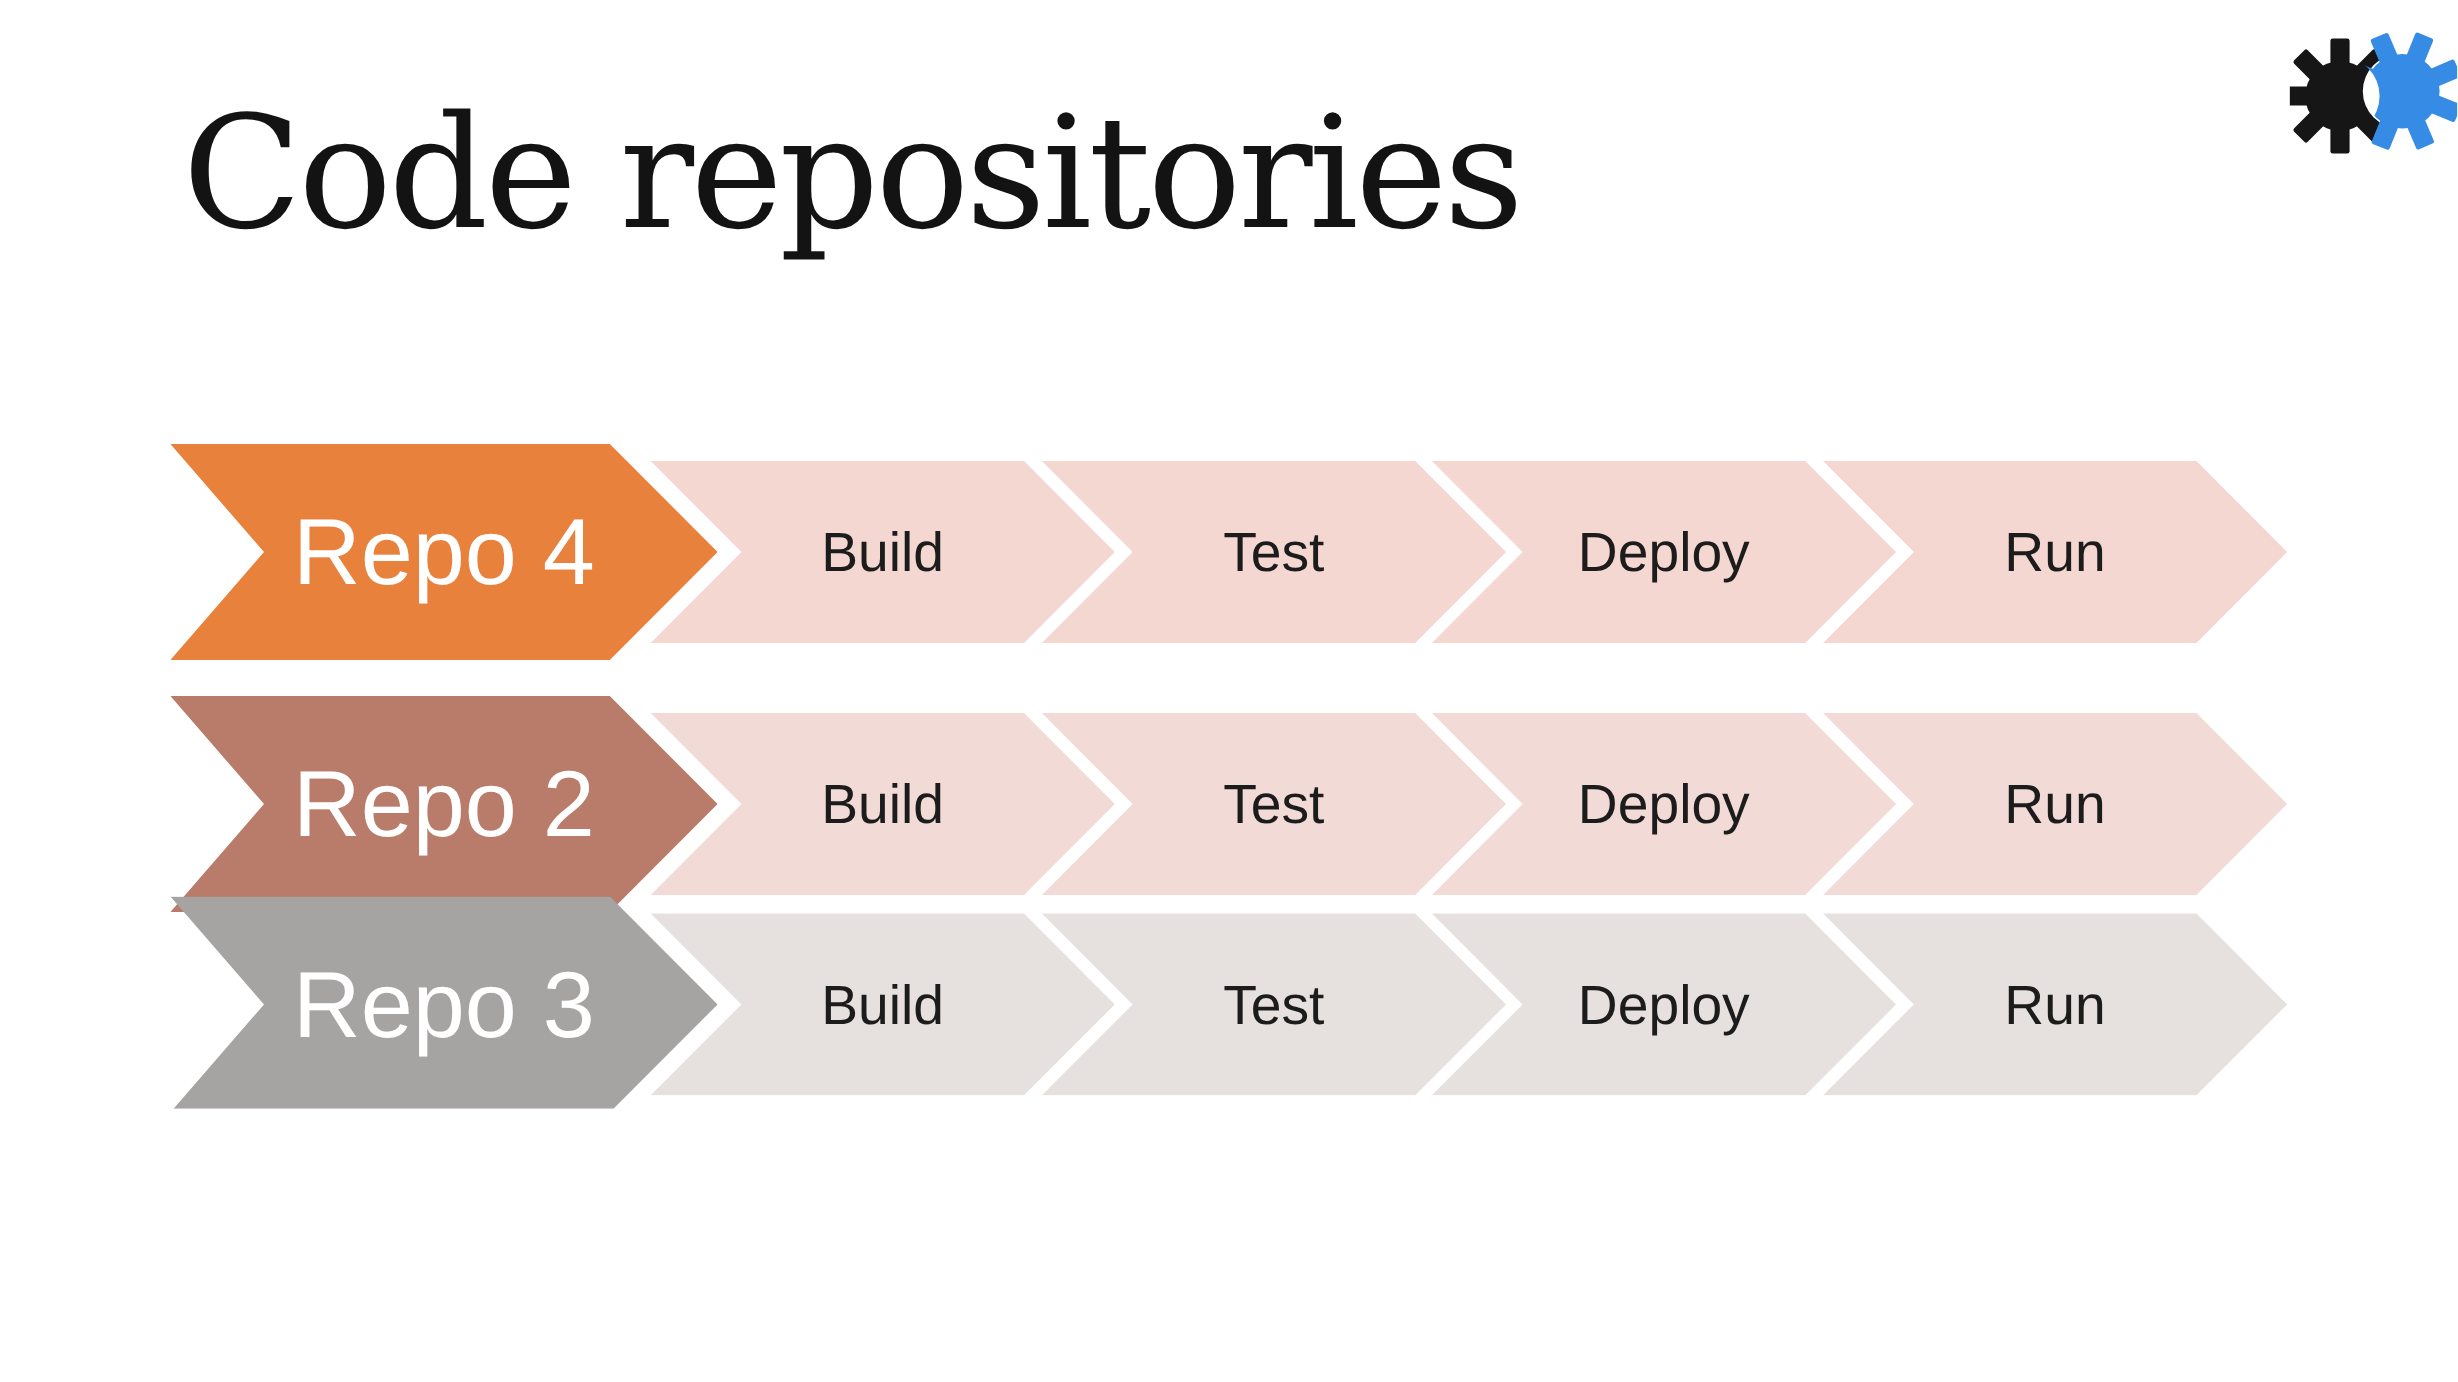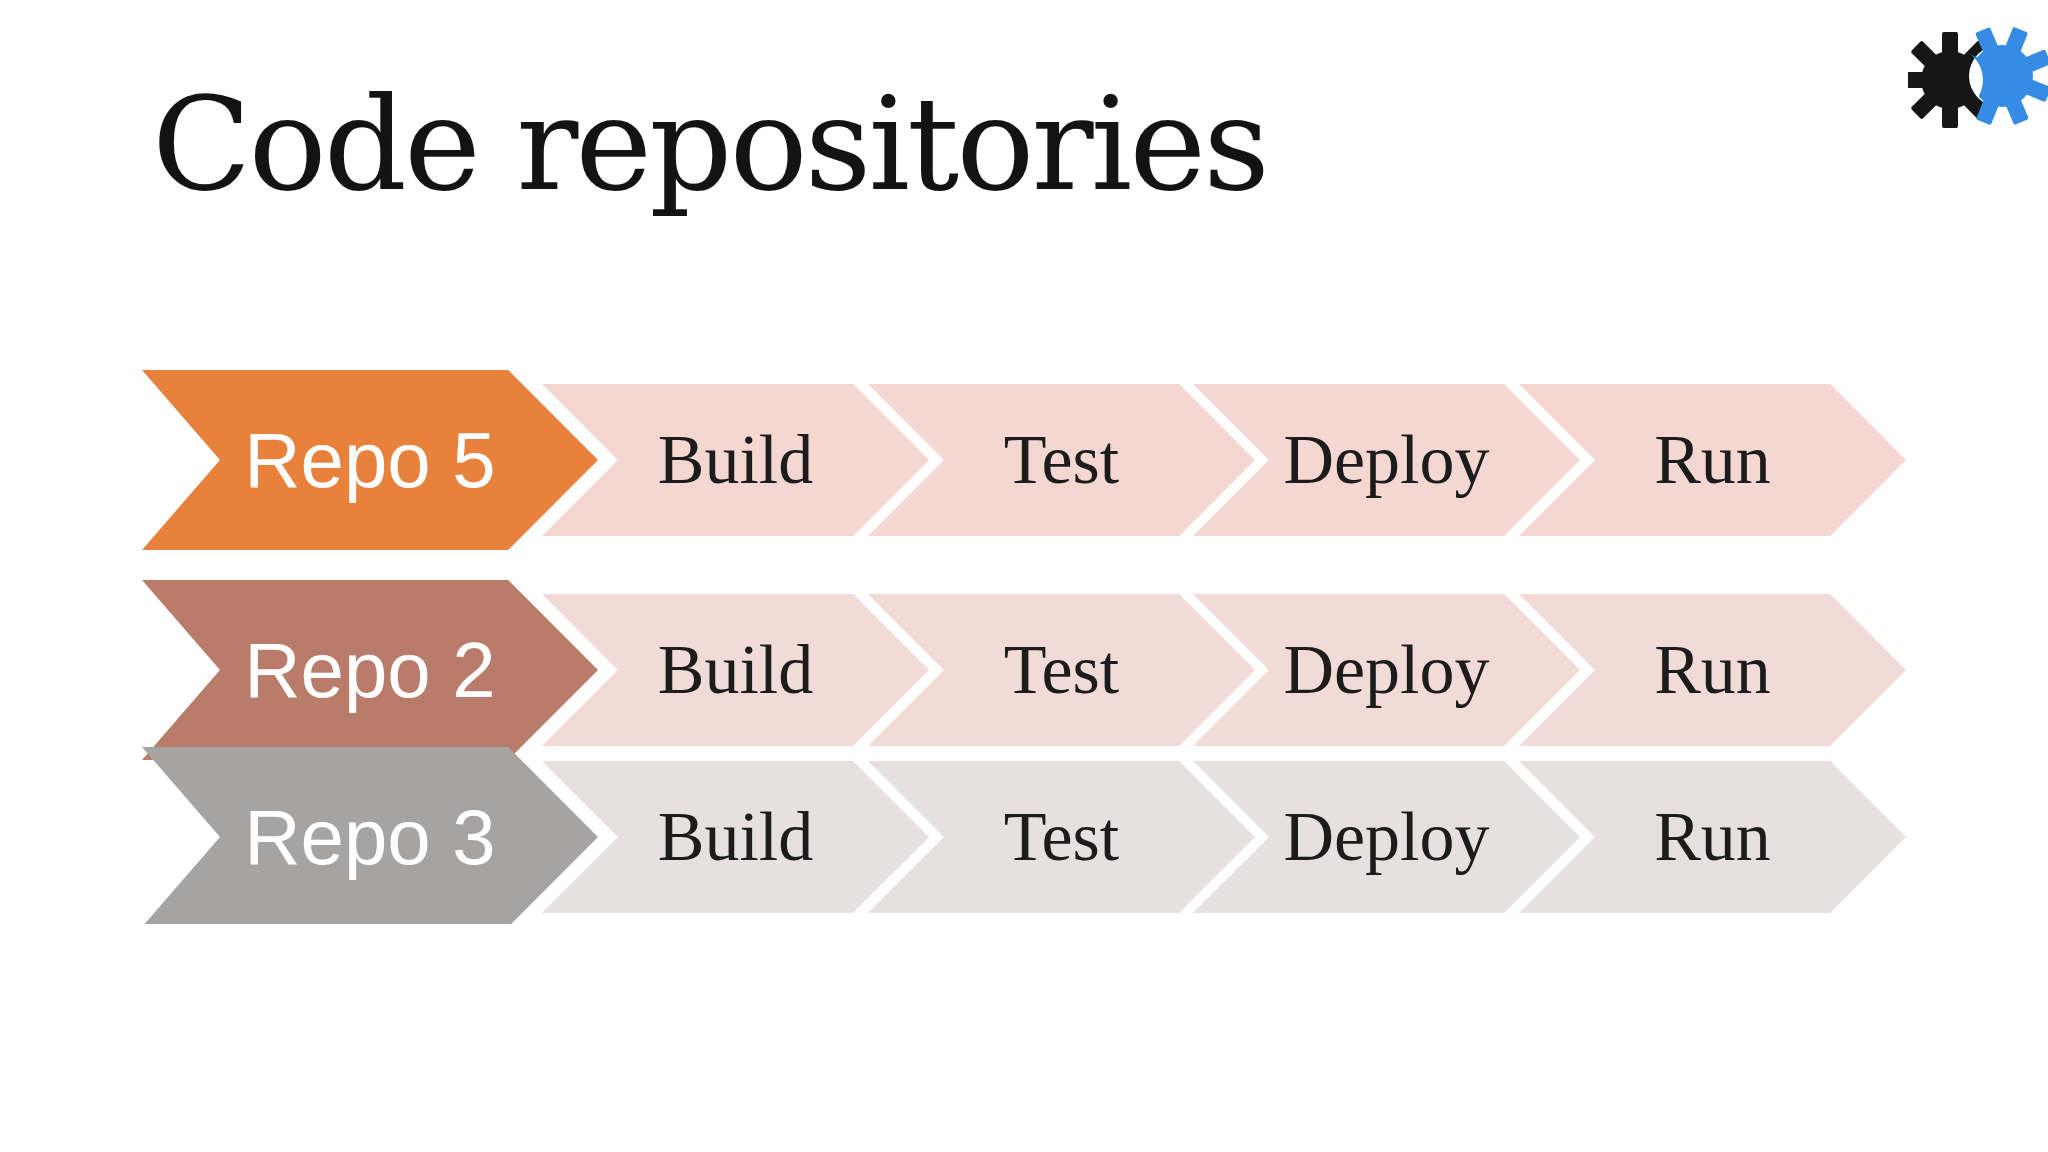--- a/index.html
+++ b/index.html
@@ -44,22 +44,21 @@
     clip-path:polygon(0 0, 80.3% 0, 100% 50%, 80.3% 100%, 0 100%, 17.1% 50%);
     background:var(--repo-color,#ccc);
     color:var(--repo-text-color,#fff);
     font-size:78px;
   }
   .chev-stage{
     top:14px;width:387px;height:152px;
     clip-path:polygon(0 0, 80.4% 0, 100% 50%, 80.4% 100%, 0 100%, 19.6% 50%);
     background:var(--stage-color,#eee);
     color:var(--stage-text-color,#1c1c1c);
-    font-size:70px;
-    font-family:Liberation Serif, serif;
+    font-size:46px;
   }
   .stage-pos-0{left:400px;}
   .stage-pos-1{left:726px;}
   .stage-pos-2{left:1051px;}
   .stage-pos-3{left:1377px;}
 </style>
 </head>
 <body>
 
 <div class="slide">
@@ -96,21 +95,21 @@
       <rect x="86" y="14" width="16" height="26" rx="2" transform="rotate(157,94,64)"></rect>
       <rect x="86" y="14" width="16" height="26" rx="2" transform="rotate(202,94,64)"></rect>
       <rect x="86" y="14" width="16" height="26" rx="2" transform="rotate(247,94,64)"></rect>
       <rect x="86" y="14" width="16" height="26" rx="2" transform="rotate(292,94,64)"></rect>
       <rect x="86" y="14" width="16" height="26" rx="2" transform="rotate(337,94,64)"></rect>
     </g>
   </svg>
 
   <div class="row row-0" style="--repo-color: #E8813B; --repo-text-color: #FFFFFF; --stage-color: #F5D7D1; --stage-text-color: #1C1C1C;">
     <div class="chev chev-repo">
-      <span>Repo 5</span>
+      <span>Repo 4</span>
     </div>
     <div class="chev chev-stage stage-pos-0">
       <span>Build</span>
     </div>
     <div class="chev chev-stage stage-pos-1">
       <span>Test</span>
     </div>
     <div class="chev chev-stage stage-pos-2">
       <span>Deploy</span>
     </div>

